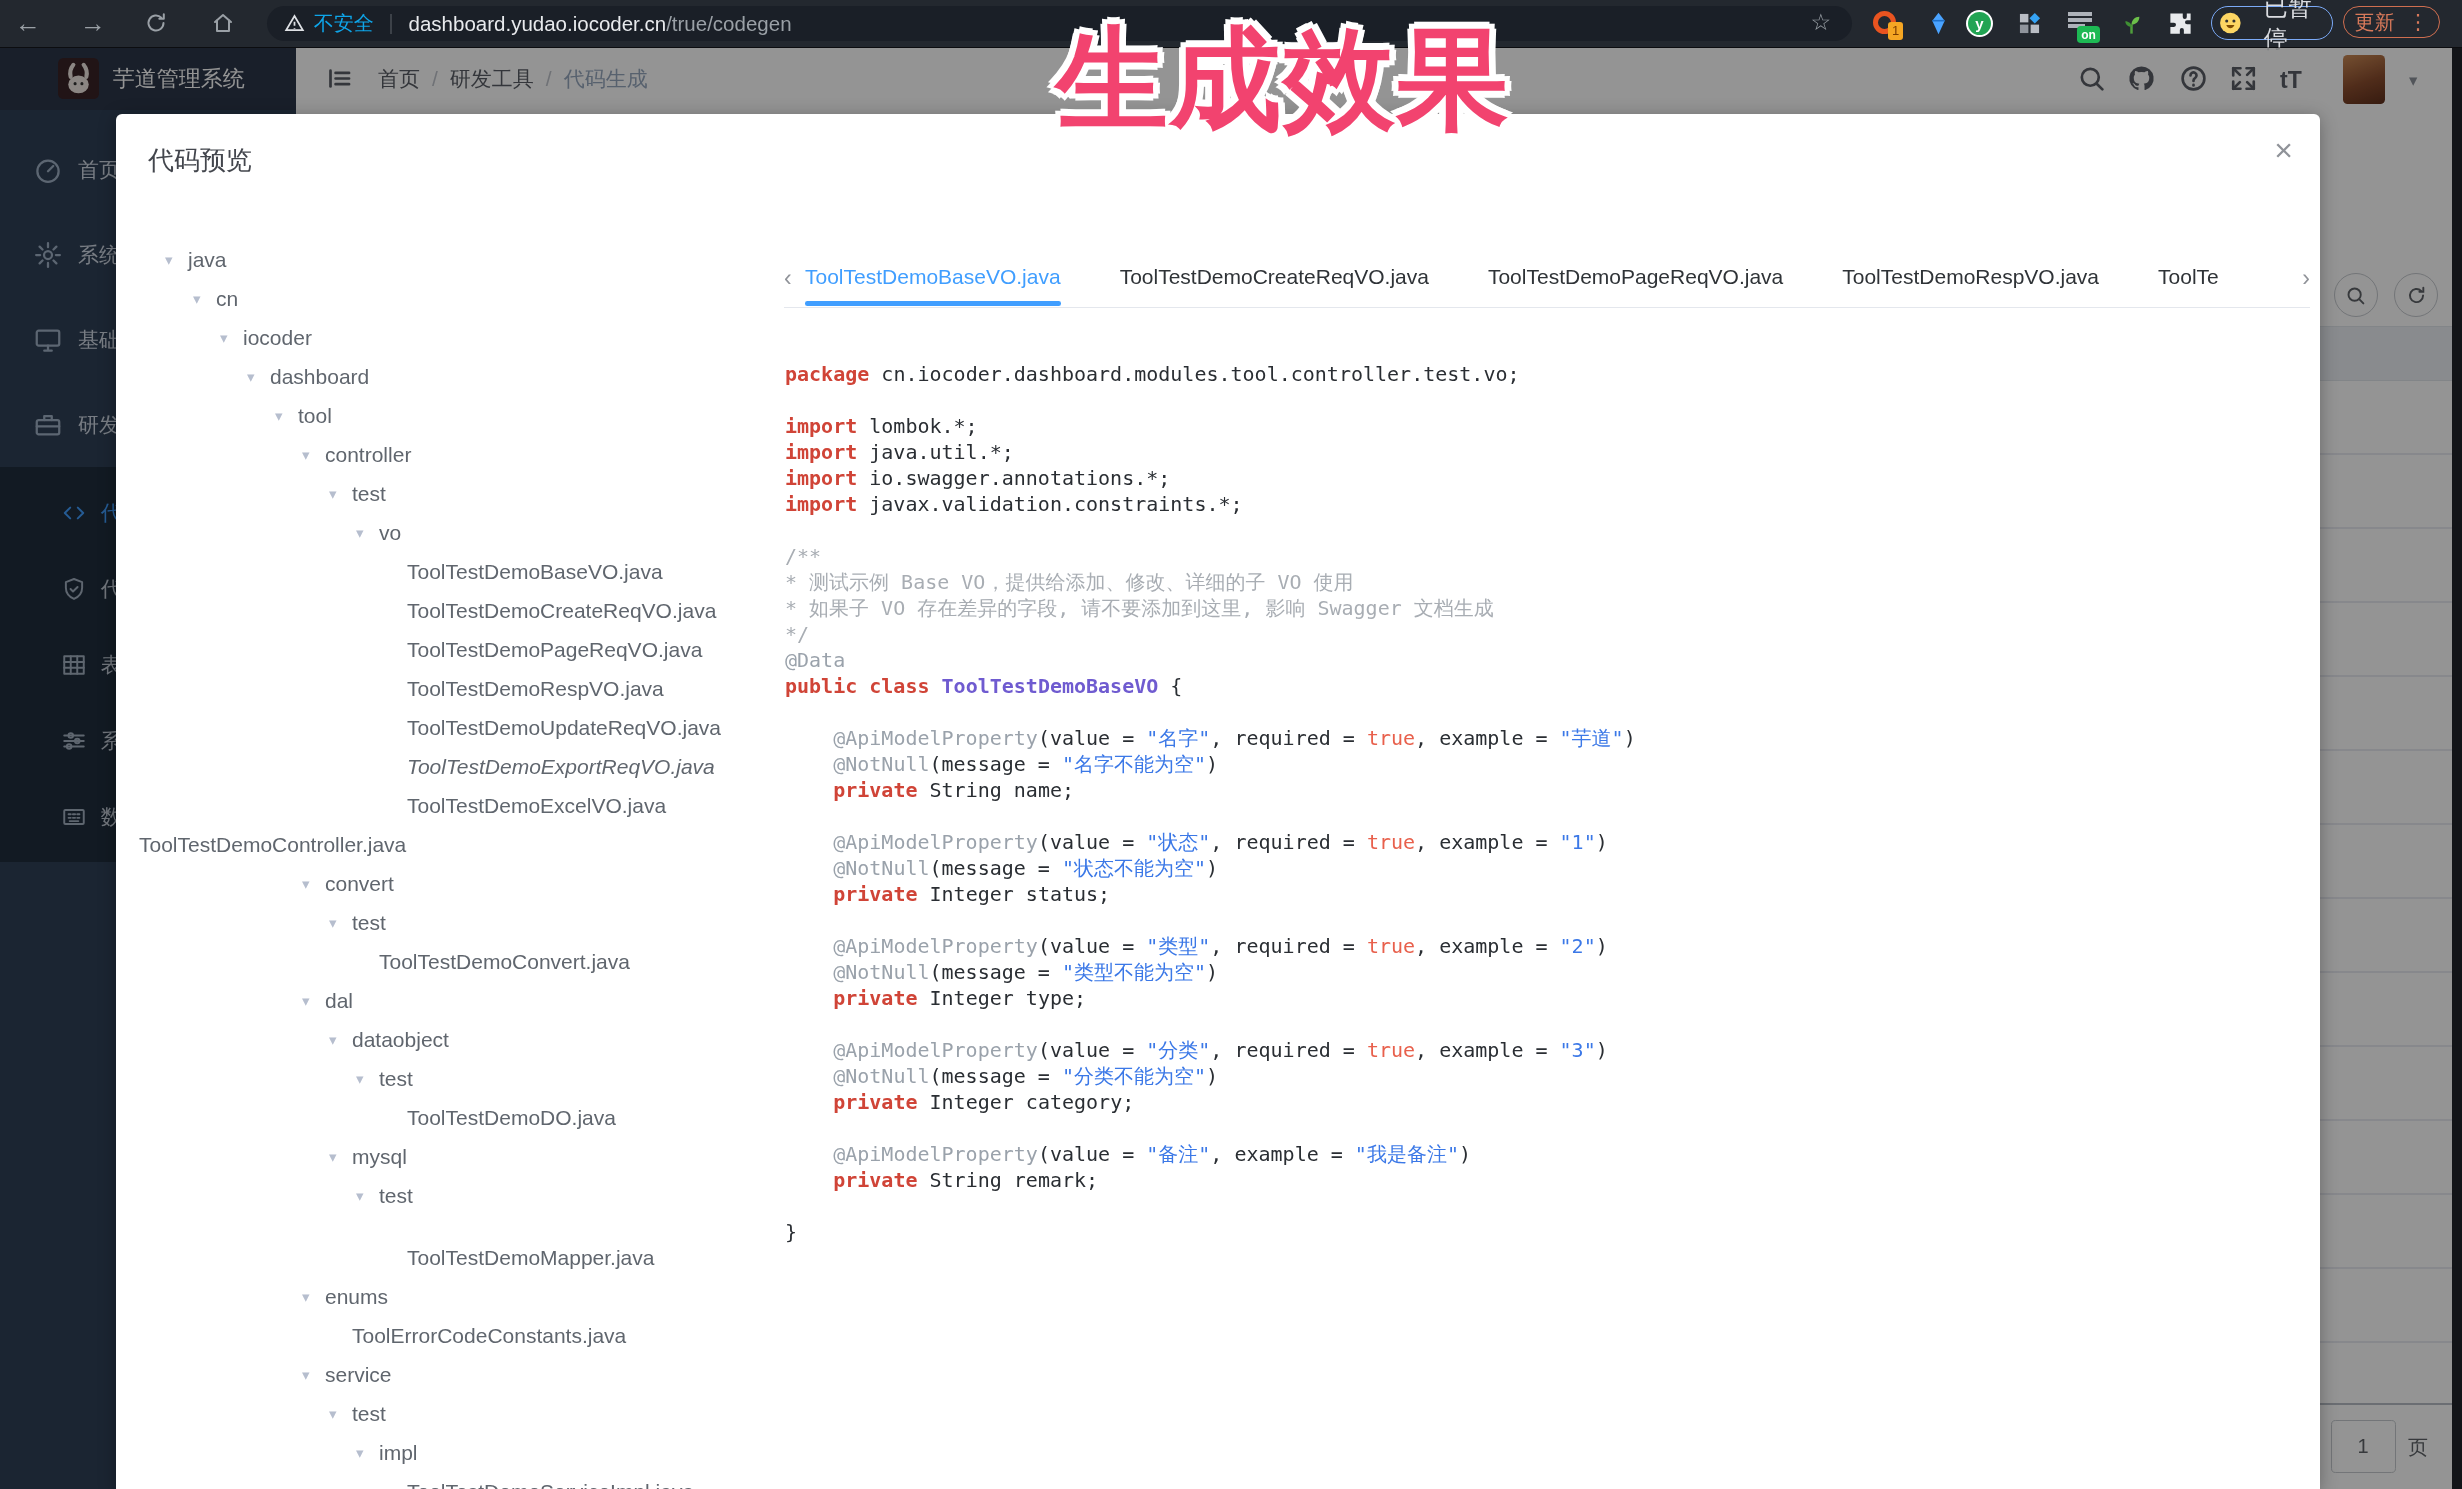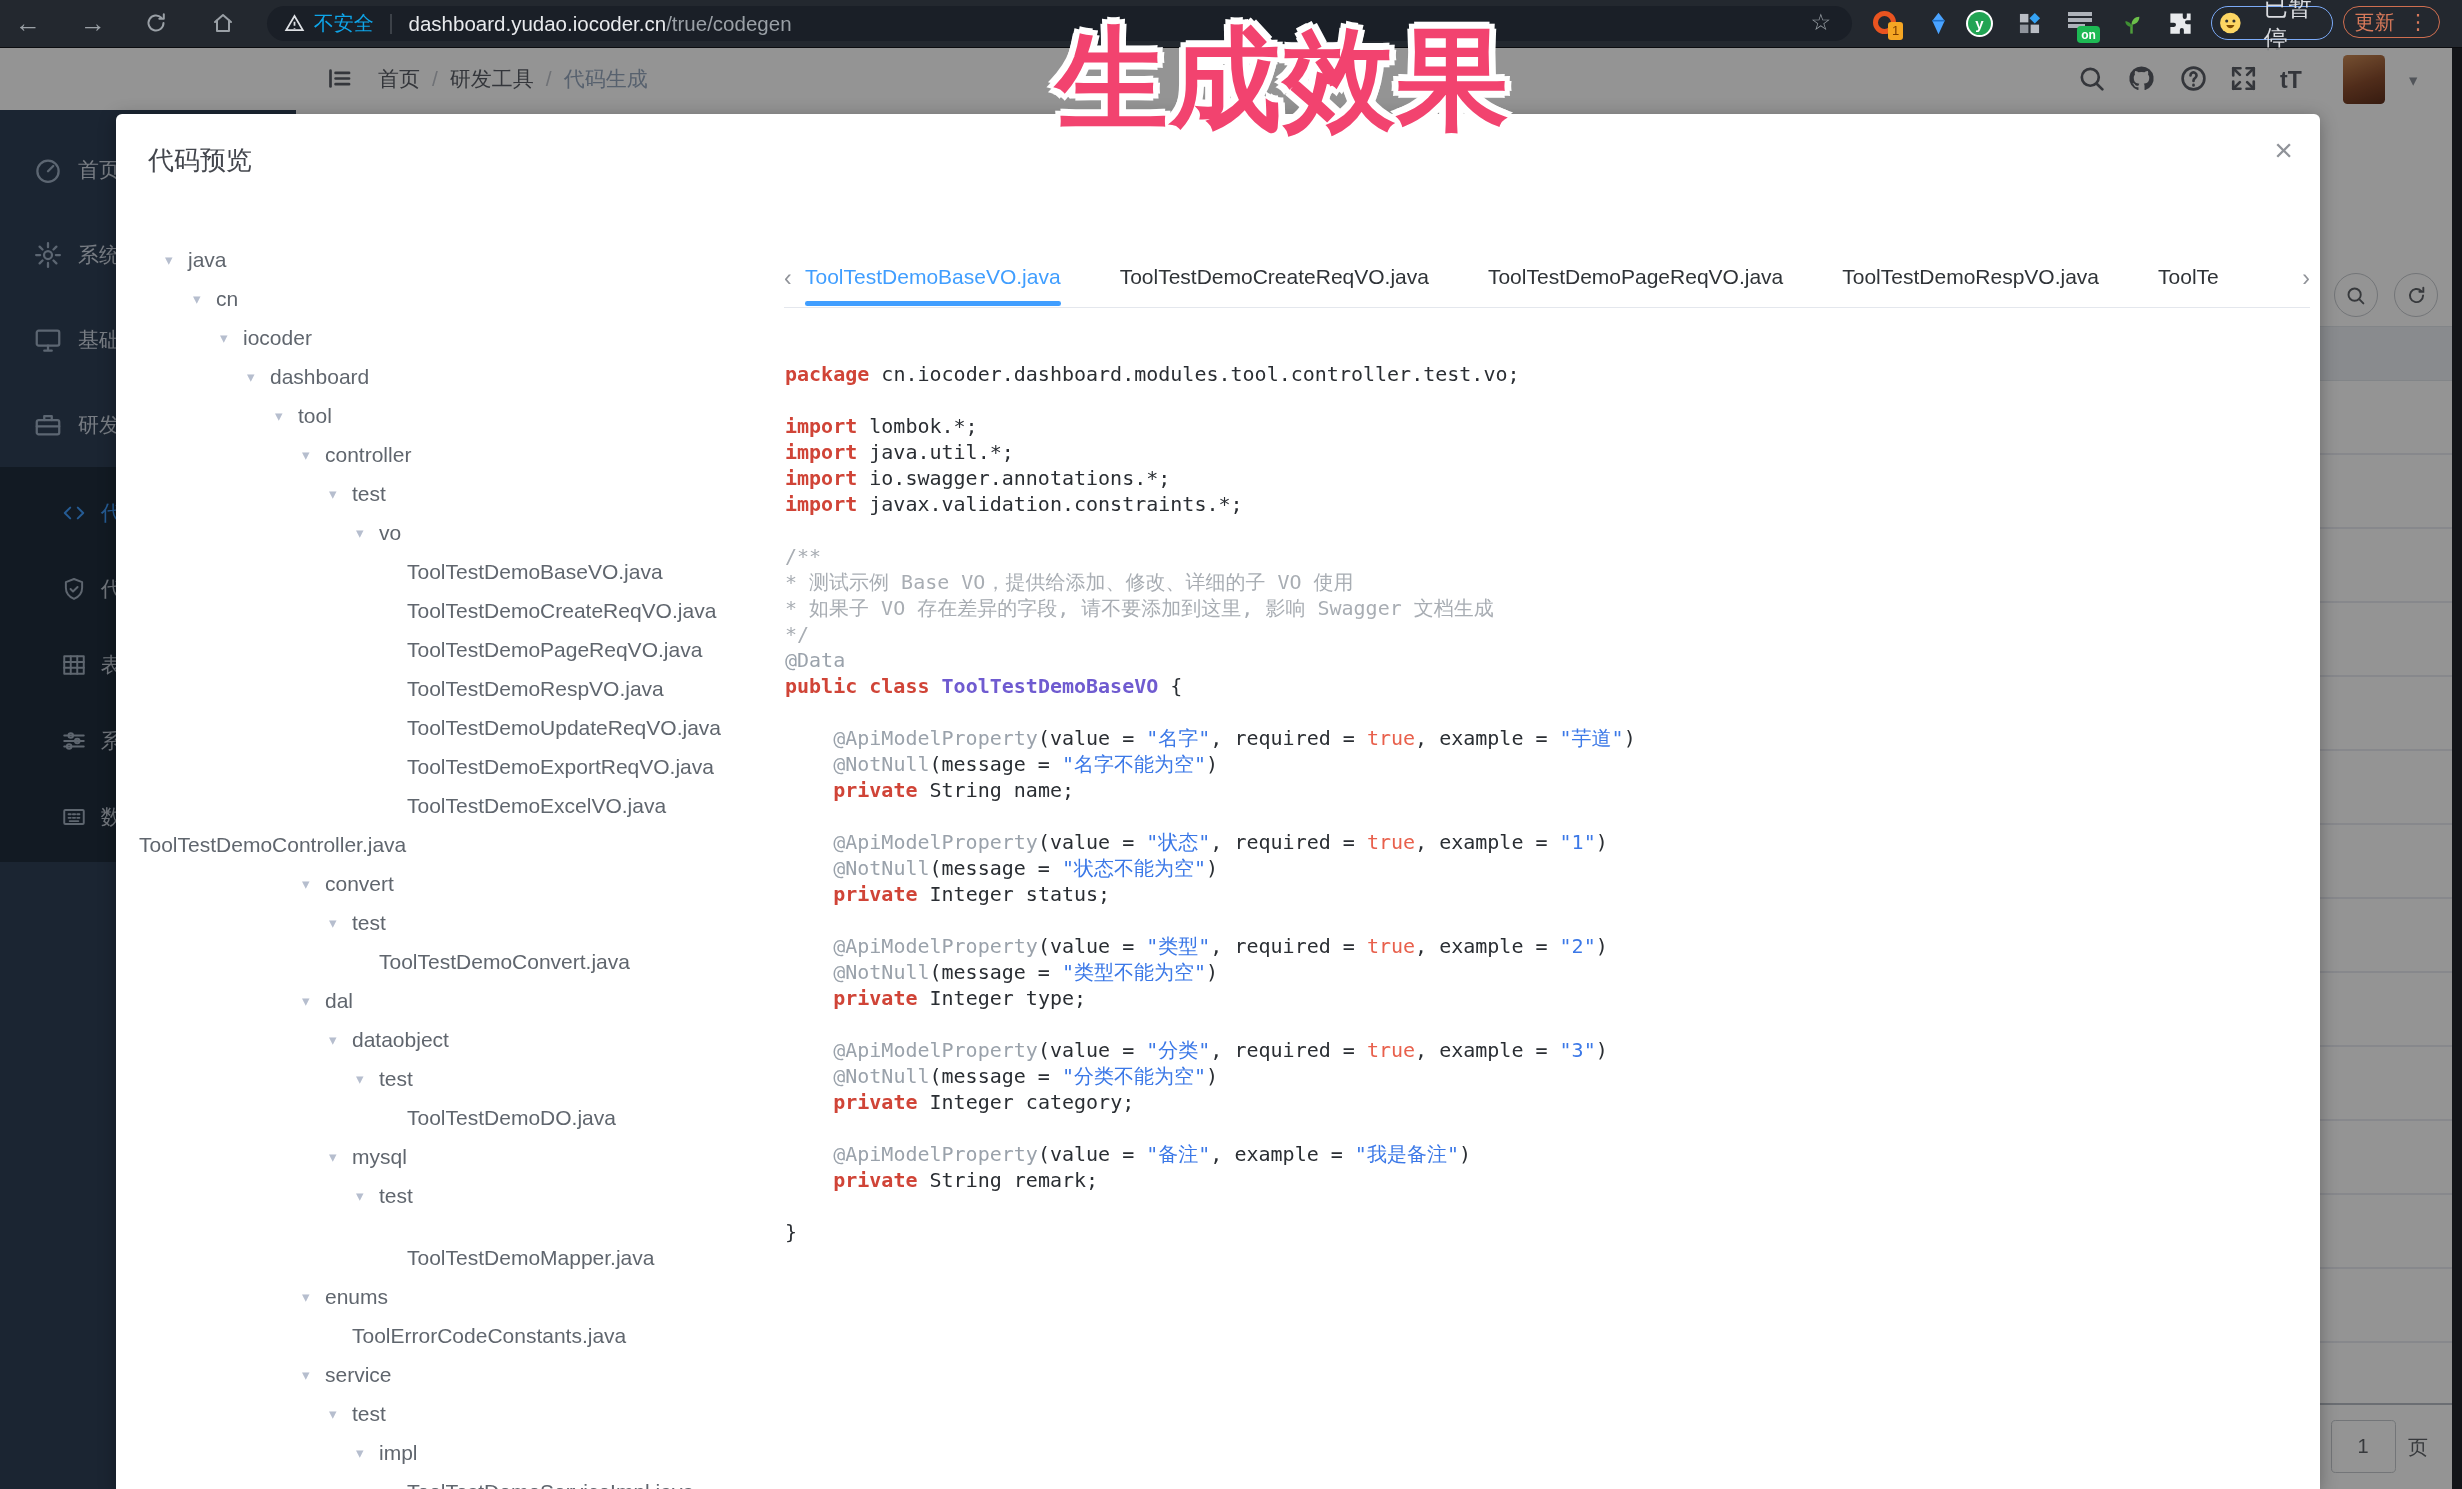--- a/index.html
+++ b/index.html
@@ -165,20 +165,30 @@
           <path d="M8 14c1 2.2 2.5 3.2 4 3.2s3-1 4-3.2z" fill="#7c4a03"></path>
         </svg>
       <span>已暂停</span>
     </div>
     <div id="update-pill" class="pill">
       <span class="upd">更新</span>
       <span class="dots">⋮</span>
     </div>
   </div>
 
+  <div id="logo-band">
+    <svg viewBox="0 0 24 24">
+        <rect width="24" height="24" rx="3" fill="#3a2326"></rect>
+        <path d="M9 4c-1.6 2-2.1 5-1.6 7M15 4c1.6 2 2.1 5 1.6 7" stroke="#efe7e2" stroke-width="2.4" fill="none" stroke-linecap="round"></path>
+        <ellipse cx="12" cy="15.5" rx="6" ry="5.2" fill="#efe7e2"></ellipse>
+        <circle cx="10" cy="15" r="0.9" fill="#333"></circle>
+        <circle cx="14" cy="15" r="0.9" fill="#333"></circle>
+      </svg>
+    <span class="title">芋道管理系统</span>
+  </div>
 
   <div id="hdr">
     <svg id="hamburger" viewBox="0 0 24 24">
         <path d="M4 5v14"></path>
         <path d="M8.5 7h12M8.5 12h12M8.5 17h12"></path>
       </svg>
     <div id="breadcrumb">
         <span class="bc">首页</span>
         <span class="bc-sep">/</span>
         <span class="bc">研发工具</span>
@@ -352,21 +362,21 @@
           <span class="tree-label">ToolTestDemoPageReqVO.java</span>
         </div>
         <div class="tree-row" style="padding-left: 268px;">
           <span class="tree-caret"></span>
           <span class="tree-label">ToolTestDemoRespVO.java</span>
         </div>
         <div class="tree-row" style="padding-left: 268px;">
           <span class="tree-caret"></span>
           <span class="tree-label">ToolTestDemoUpdateReqVO.java</span>
         </div>
-        <div class="tree-row" style="padding-left: 268px;">
+        <div class="tree-row" style="padding-left: 268px; font-style: italic;">
           <span class="tree-caret"></span>
           <span class="tree-label">ToolTestDemoExportReqVO.java</span>
         </div>
         <div class="tree-row" style="padding-left: 268px;">
           <span class="tree-caret"></span>
           <span class="tree-label">ToolTestDemoExcelVO.java</span>
         </div>
         <div class="tree-row" style="">
           <span class="tree-caret"></span>
           <span class="tree-label">ToolTestDemoController.java</span>

